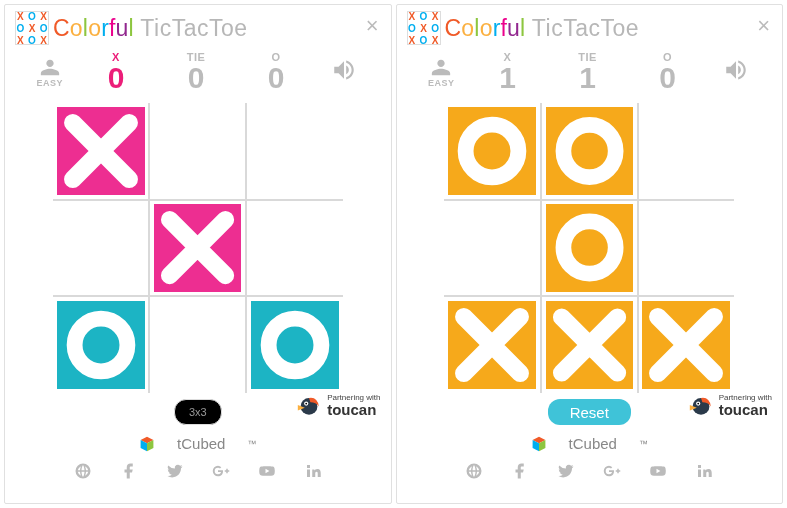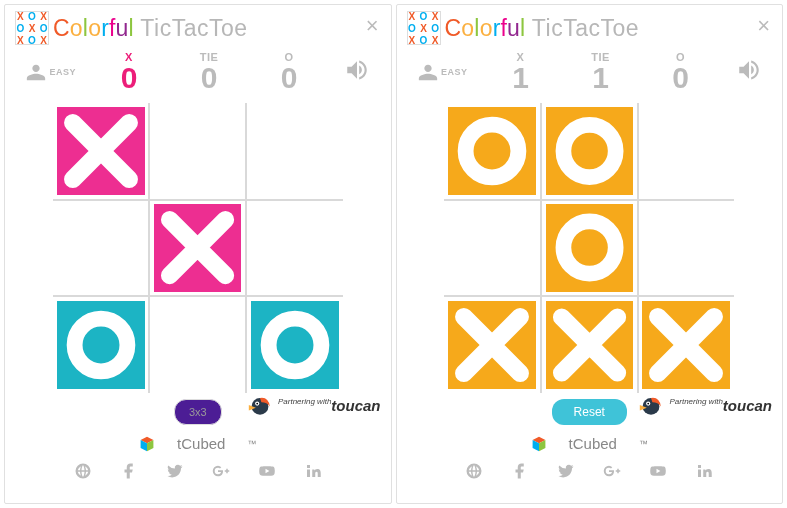--- a/index.html
+++ b/index.html
@@ -12,42 +12,42 @@
   }
   .head { display: flex; align-items: center; width: 100%; padding: 6px 10px 2px 10px; }
   .logo { width: 34px; height: 34px; background: #fff; display: grid; grid-template-columns: repeat(3,1fr); grid-template-rows: repeat(3,1fr); gap: 1px; box-shadow: 0 0 0 1px #ddd inset; }
   .lc { display: flex; align-items: center; justify-content: center; font-size: 10px; font-weight: 900; }
   .lc.x { color: #f05a28; } .lc.o { color: #00aeef; }
   .title { font-size: 23px; font-weight: 400; margin-left: 4px; letter-spacing: .2px; }
   .tC { color: #f05a28; } .tO { color: #fbb040; } .tL { color: #8dc63f; } .tR { color: #00aeef; }
   .tU { color: #92278f; } .tF { color: #ec008c; } .rest { color: #b7b7b7; letter-spacing: .5px; }
   .close { position: absolute; top: 8px; right: 12px; color: #bbb; font-size: 22px; font-weight: 300; cursor: pointer; }
   .scorebar { width: 100%; display: flex; align-items: center; justify-content: center; gap: 26px; padding: 4px 0 6px; }
-  .diff { display: flex; flex-direction: row; align-items: center; color: #bbb; }
+  .diff { display: flex; flex-direction: column; align-items: center; color: #bbb; }
   .diff svg { width: 26px; height: 22px; fill: #bbb; }
   .diff span { font-size: 9px; font-weight: 700; letter-spacing: .5px; }
   .score { display: flex; flex-direction: column; align-items: center; width: 54px; }
   .score .lbl { font-size: 11px; font-weight: 800; color: #bbb; letter-spacing: .5px; }
   .score .val { font-size: 30px; font-weight: 800; color: #bbb; line-height: 1; }
   .score.active .lbl, .score.active .val { color: #ec1e79; }
   .speaker { color: #bbb; }
   .speaker svg { width: 30px; height: 26px; fill: #bbb; }
   .board { width: 290px; height: 290px; display: grid; grid-template-columns: repeat(3,1fr); grid-template-rows: repeat(3,1fr); margin-top: 4px; }
   .cell { border: 1px solid #d9d9d9; display: flex; align-items: center; justify-content: center; position: relative; cursor: pointer; }
   .cell:nth-child(-n+3){ border-top: none; } .cell:nth-child(3n+1){ border-left: none; } .cell:nth-child(3n){ border-right: none; } .cell:nth-child(n+7){ border-bottom: none; }
   .mark { width: 92%; height: 92%; display: flex; align-items: center; justify-content: center; }
   .mark svg { width: 100%; height: 100%; }
   .pink { background: #ed2e91; } .teal { background: #1cb4c4; } .orange { background: #f6a91b; }
   .mark path, .mark circle { stroke: #fff; }
   .btnrow { margin-top: 6px; height: 26px; display: flex; justify-content: center; width: 100%; position: relative; }
-  .pill { font-size: 11px; padding: 3px 14px; border-radius: 12px; border: 1px solid #ddd; color: #999; background: #4c1d95; cursor: pointer; }
-  .pill.reset { background: #3fc3d8; color: #fff; border: none; padding: 4px 22px; font-size: 12px; }
+  .pill { font-size: 11px; padding: 3px 14px; border-radius: 12px; border: 1px solid #ddd; color: #999; background: #000000; cursor: pointer; }
+  .pill.reset { background: #3fc3d8; color: #fff; border: none; padding: 4px 22px; font-size: 15px; }
   .partner { position: absolute; right: 10px; bottom: 84px; display: flex; align-items: center; gap: 4px; }
   .partner .bird { width: 28px; height: 28px; }
-  .partner .txt { display: flex; flex-direction: row; line-height: 1; font-style: italic; }
+  .partner .txt { display: flex; flex-direction: column; line-height: 1; }
   .partner .p1 { font-size: 8px; color: #444; }
   .partner .p2 { font-size: 15px; font-weight: 900; color: #333; }
   .brand { margin-top: 10px; color: #888; font-size: 15px; display: flex; align-items: center; gap: 22px; }
   .brand .cube { width: 16px; height: 16px; }
   .social { display: flex; gap: 28px; margin-top: 10px; }
   .social svg { width: 18px; height: 18px; fill: #bbb; cursor: pointer; }
 </style>
 </head>
 <body>
 

